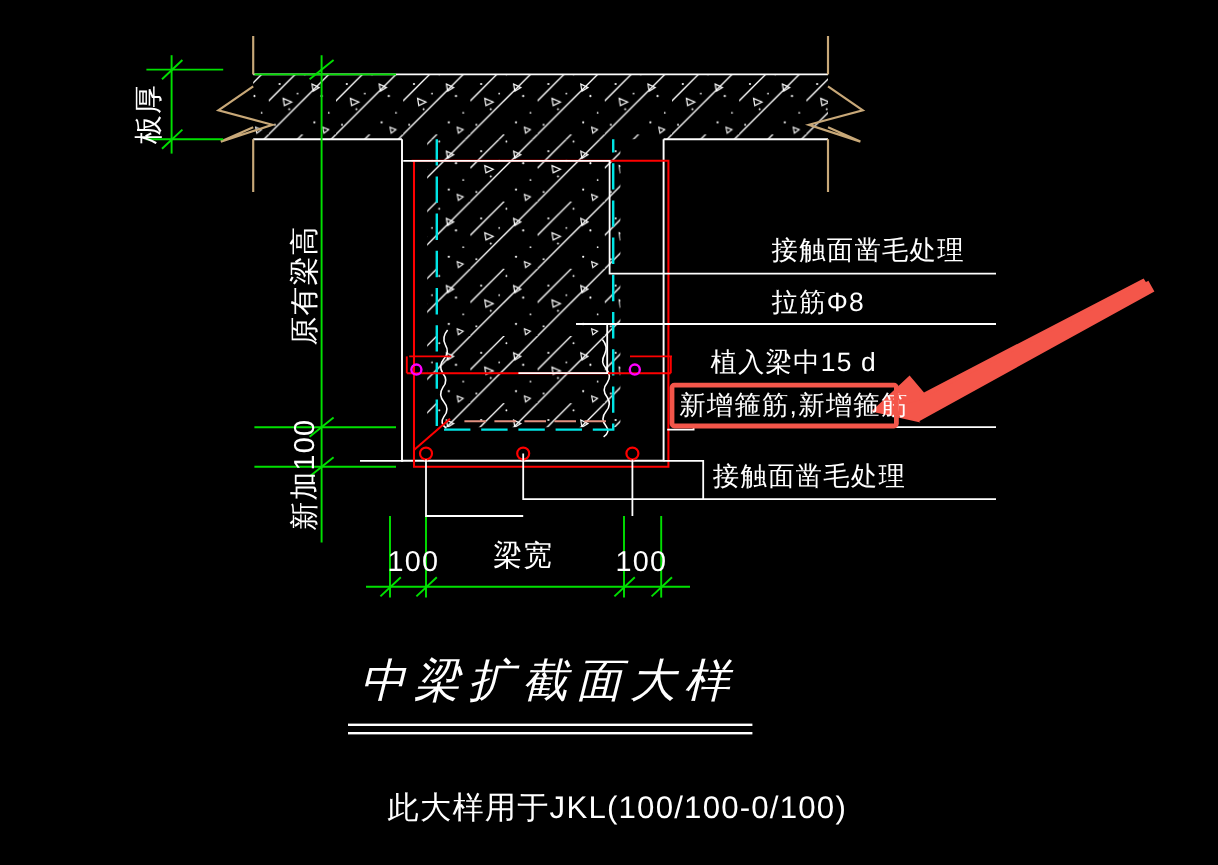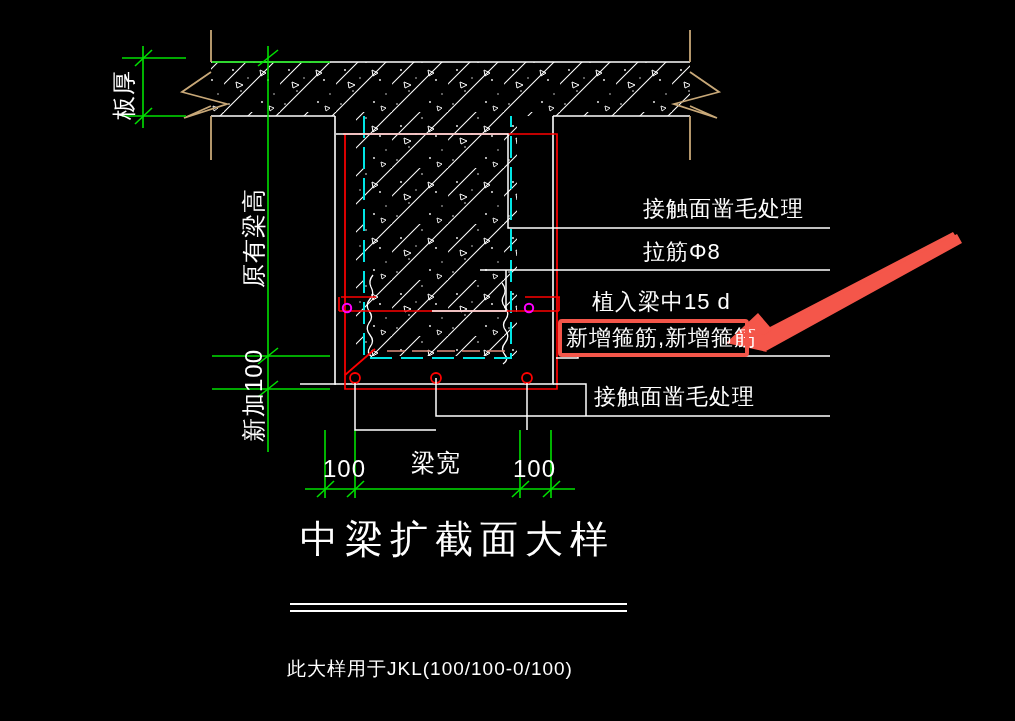--- a/index.html
+++ b/index.html
@@ -7,21 +7,21 @@
   body{width:1015px;height:721px;overflow:hidden;
        font-family:"Liberation Sans", sans-serif;color:#fff;}
   #stage{position:relative;width:1015px;height:721px;background:#000;}
   svg.cad{position:absolute;left:0;top:0;width:1015px;height:721px;}
   .lbl{position:absolute;white-space:nowrap;color:#ffffff;
        font-family:"Liberation Sans", sans-serif;letter-spacing:1px;}
   .ann{font-size:22px;line-height:19px;}
   .dimtxt{font-size:24px;color:#ffffff;font-family:"Liberation Sans", sans-serif;}
   .vlbl{transform-origin:0 0;transform:rotate(-90deg);}
   .title{font-size:38px;letter-spacing:7px;}
-  .subtitle{font-size:19px;letter-spacing:1px;}
+  .subtitle{font-size:26px;letter-spacing:1px;margin-left:36px;}
   .hl-box{position:absolute;border:4px solid #f4564a;border-radius:4px;
           box-sizing:border-box;background:transparent;}
 </style>
 </head>
 <body>
 
 <div id="stage">
 
   <svg class="cad" viewBox="0 0 1015 721">
     <defs>
@@ -178,21 +178,21 @@
   <div class="lbl ann" style="left:643px; top:242px;">拉筋Φ8</div>
 
   <div class="lbl ann" style="left:592px; top:292px;">植入梁中15 d</div>
 
   <div class="lbl ann" style="left:566px; top:328px;">新增箍筋,新增箍筋</div>
 
   <div class="lbl ann" style="left:594px; top:387px;">接触面凿毛处理</div>
 
   <div class="hl-box" style="left:558px; top:319px; width:191px; height:38px;"></div>
 
-  <div class="lbl title" style="left:300px; top:514px;">中梁扩截面大样</div>
+  <div class="lbl title" style="left:300px; top:542px;font-style:italic;">中梁扩截面大样</div>
   <div style="position:absolute;left:290px;top:603px;width:337px;height:0;
               border-top:2px solid #ffffff;"></div>
   <div style="position:absolute;left:290px;top:610px;width:337px;height:0;
               border-top:2px solid #ffffff;"></div>
 
   <div class="lbl subtitle" style="left:287px; top:656px;">此大样用于JKL(100/100-0/100)</div>
 
 </div>
 
 </body></html>

